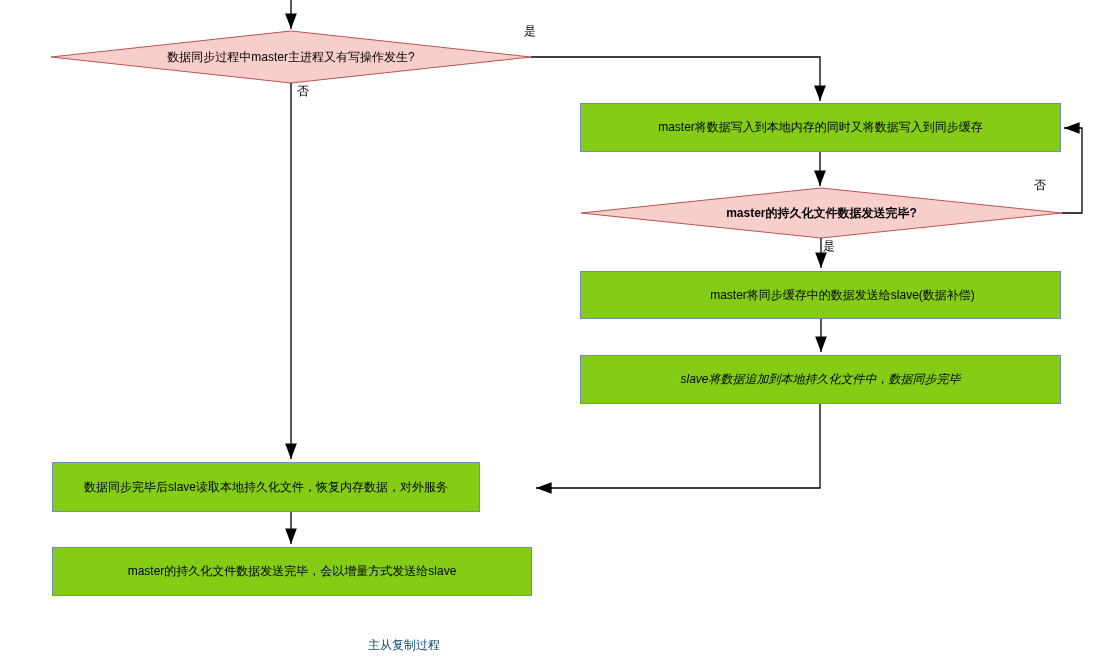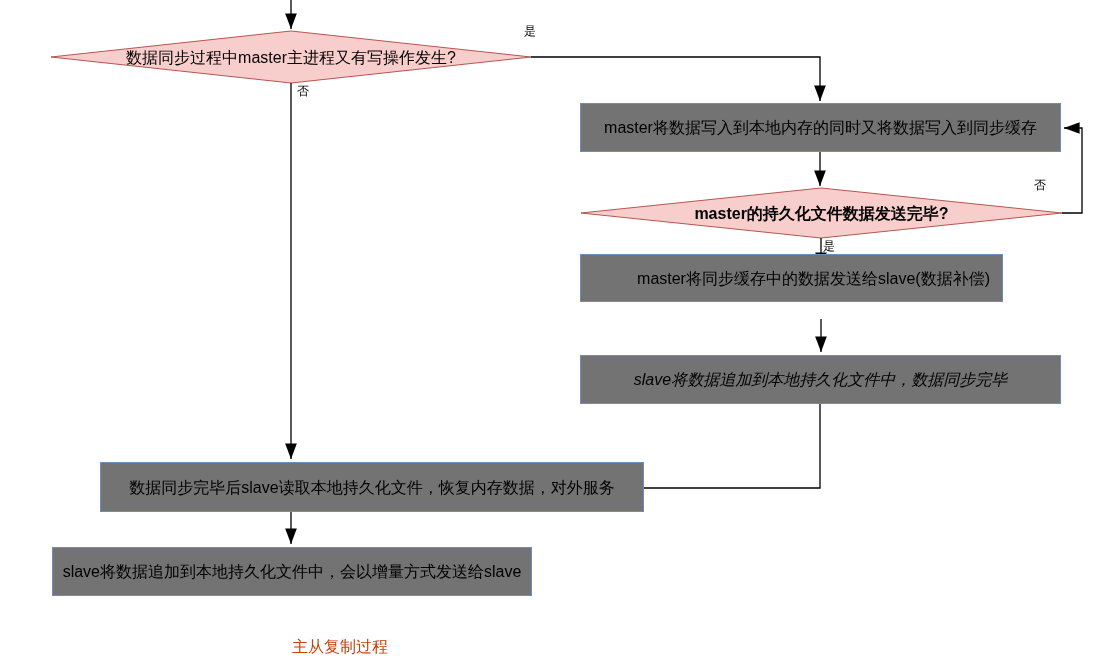--- a/index.html
+++ b/index.html
@@ -16,47 +16,47 @@
     left: 0; top: 0;
     width: 1094px; height: 661px;
     pointer-events: none;
   }
   .node {
     position: absolute;
     display: flex;
     align-items: center;
     justify-content: center;
     text-align: center;
-    font-size: 16px;
+    font-size: 12px;
     line-height: 15px;
     color: #000000;
     box-sizing: border-box;
   }
   .rect-node {
-    background: #737373;
+    background: #84cc16;
     border: 1px solid #6c8ebf;
   }
   .diamond-label {
     background: transparent;
   }
   .edge-label {
     position: absolute;
     font-size: 12px;
     line-height: 14px;
     color: #000000;
     white-space: nowrap;
   }
   .caption {
     position: absolute;
     left: 240px;
     top: 637px;
     width: 200px;
-    text-align: center;
-    font-size: 16px;
-    color: #c2410c;
+    text-align: right;
+    font-size: 12px;
+    color: #0c4a6e;
   }
 </style>
 </head>
 <body>
 
 <div id="canvas">
 
   <svg id="edge-layer" viewBox="0 0 1094 661" xmlns="http://www.w3.org/2000/svg">
     <defs>
       <marker id="arrow" viewBox="0 0 12 9" refX="12" refY="4.5" markerWidth="12" markerHeight="9" orient="auto-start-reverse">
@@ -77,27 +77,27 @@
     <path d="M291,83 L291,459" fill="none" stroke="#000000" stroke-width="1.3" marker-end="url(#arrow)"></path>
     <path d="M291,512 L291,544" fill="none" stroke="#000000" stroke-width="1.3" marker-end="url(#arrow)"></path>
   </svg>
 
   <div class="node diamond-label" style="left:51px; top:31px; width:480px; height:52px;">数据同步过程中master主进程又有写操作发生?</div>
 
   <div class="node diamond-label" style="left:581px; top:188px; width:481px; height:50px;font-weight:bold;">master的持久化文件数据发送完毕?</div>
 
   <div class="node rect-node" style="left:580px; top:103px; width:481px; height:49px;">master将数据写入到本地内存的同时又将数据写入到同步缓存</div>
 
-  <div class="node rect-node" style="left:580px; top:254px; width:423px; height:48px;padding-left:44px;">master将同步缓存中的数据发送给slave(数据补偿)</div>
+  <div class="node rect-node" style="left:580px; top:271px; width:481px; height:48px;padding-left:44px;">master将同步缓存中的数据发送给slave(数据补偿)</div>
 
   <div class="node rect-node" style="left:580px; top:355px; width:481px; height:49px;font-style:italic;">slave将数据追加到本地持久化文件中，数据同步完毕</div>
 
-  <div class="node rect-node" style="left:52px; top:462px; width:544px; height:50px;margin-left:48px;">数据同步完毕后slave读取本地持久化文件，恢复内存数据，对外服务</div>
+  <div class="node rect-node" style="left:52px; top:462px; width:428px; height:50px;">数据同步完毕后slave读取本地持久化文件，恢复内存数据，对外服务</div>
 
-  <div class="node rect-node" style="left:52px; top:547px; width:480px; height:49px;">slave将数据追加到本地持久化文件中，会以增量方式发送给slave</div>
+  <div class="node rect-node" style="left:52px; top:547px; width:480px; height:49px;">master的持久化文件数据发送完毕，会以增量方式发送给slave</div>
 
   <div class="edge-label" style="left:524px; top:24px;">是</div>
 
   <div class="edge-label" style="left:297px; top:84px;">否</div>
 
   <div class="edge-label" style="left:1034px; top:178px;">否</div>
 
   <div class="edge-label" style="left:823px; top:239px;">是</div>
 
   <div class="caption">主从复制过程</div>

